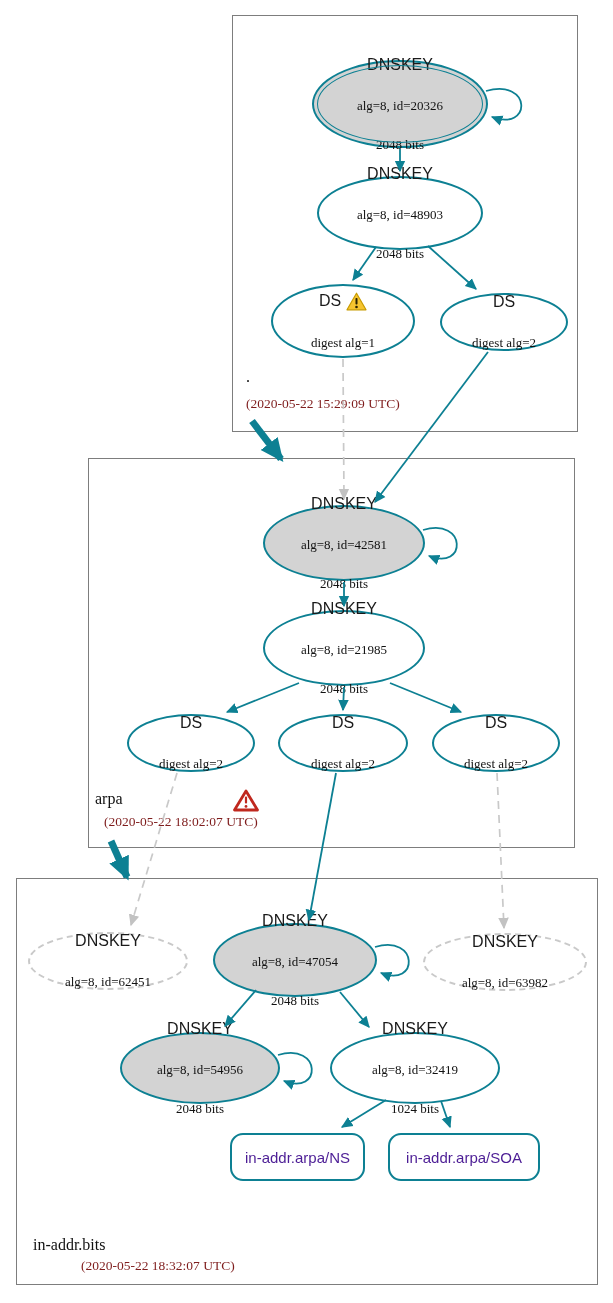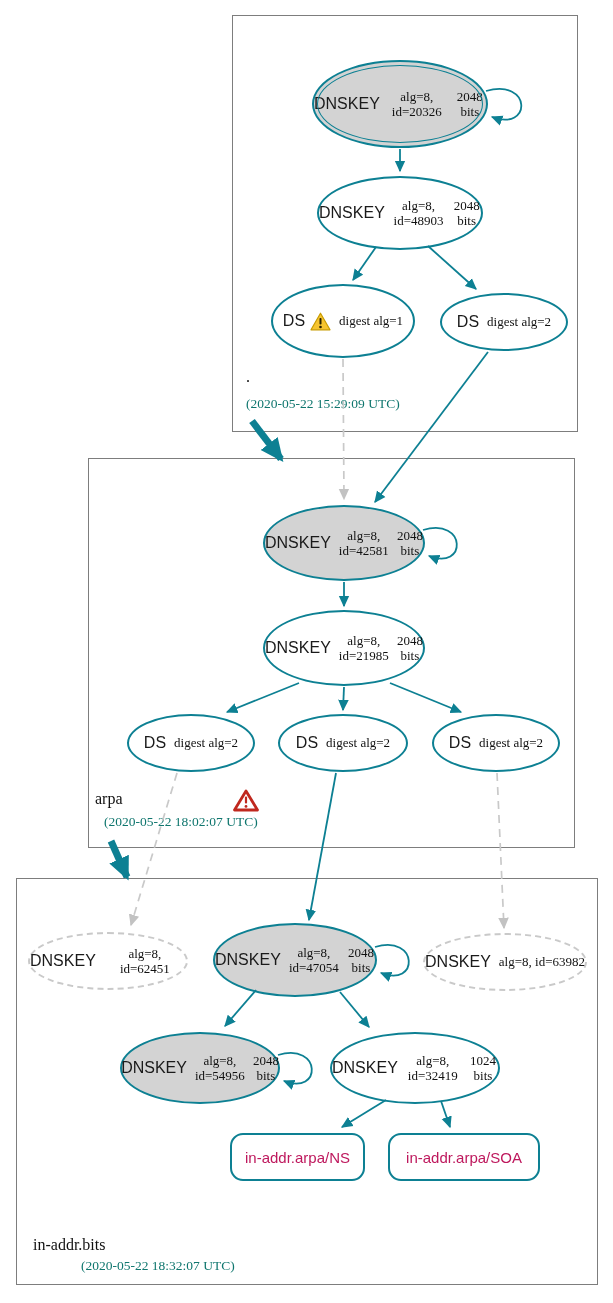--- a/index.html
+++ b/index.html
@@ -7,36 +7,36 @@
     --ksk-fill:#d3d3d3;
     --dash-gray:#c9c9c9;
     --box-border:#7d7d7d;
   }
   html,body{margin:0;padding:0;background:#fff;}
   #canvas{position:relative;width:613px;height:1303px;background:#fff;overflow:hidden;}
 
   .zone-box{position:absolute;border:1px solid var(--box-border);background:#fff;z-index:1;box-sizing:border-box;}
 
   .ellipse{position:absolute;border:2px solid var(--teal);border-radius:50%;background:#fff;
-    display:flex;align-items:center;justify-content:center;
-    z-index:2;box-sizing:border-box;text-align:center;gap:8px;}
+    display:flex;flex-direction:column;align-items:center;justify-content:center;
+    z-index:2;box-sizing:border-box;text-align:center;}
   .ksk{background:var(--ksk-fill);}
   .double::before{content:"";position:absolute;inset:3px;border:1.5px solid var(--teal);border-radius:50%;}
   .dashed-node{border:2px dashed var(--dash-gray);}
 
   .rrset{position:absolute;border:2px solid var(--teal);border-radius:13px;background:#fff;
     display:flex;align-items:center;justify-content:center;z-index:2;box-sizing:border-box;}
 
   .node-title{font-family:"Liberation Sans",sans-serif;font-size:16px;color:#1a1a1a;line-height:1.12;}
-  .node-detail{font-family:"Liberation Serif",serif;font-size:13px;color:#111;line-height:1.18;}
-  .rrset-label{font-family:"Liberation Sans",sans-serif;font-size:15px;color:#be185d;}
+  .node-detail{font-family:"Liberation Serif",serif;font-size:13px;color:#111;line-height:1.18;margin-top:24px;}
+  .rrset-label{font-family:"Liberation Sans",sans-serif;font-size:15px;color:#4c1d95;}
   .title-row{display:flex;align-items:center;gap:5px;}
 
   .zone-label{position:absolute;font-family:"Liberation Serif",serif;font-size:16px;color:#111;z-index:2;}
-  .zone-ts{position:absolute;font-family:"Liberation Serif",serif;font-size:13.5px;color:#0f766e;z-index:2;}
+  .zone-ts{position:absolute;font-family:"Liberation Serif",serif;font-size:13.5px;color:#7f1d1d;z-index:2;}
 
   .edges{position:absolute;left:0;top:0;z-index:3;pointer-events:none;}
   .icon{display:inline-block;}
   .err-icon{position:absolute;z-index:2;}
 </style>
 </head>
 <body>
 
 <div id="canvas">
 

